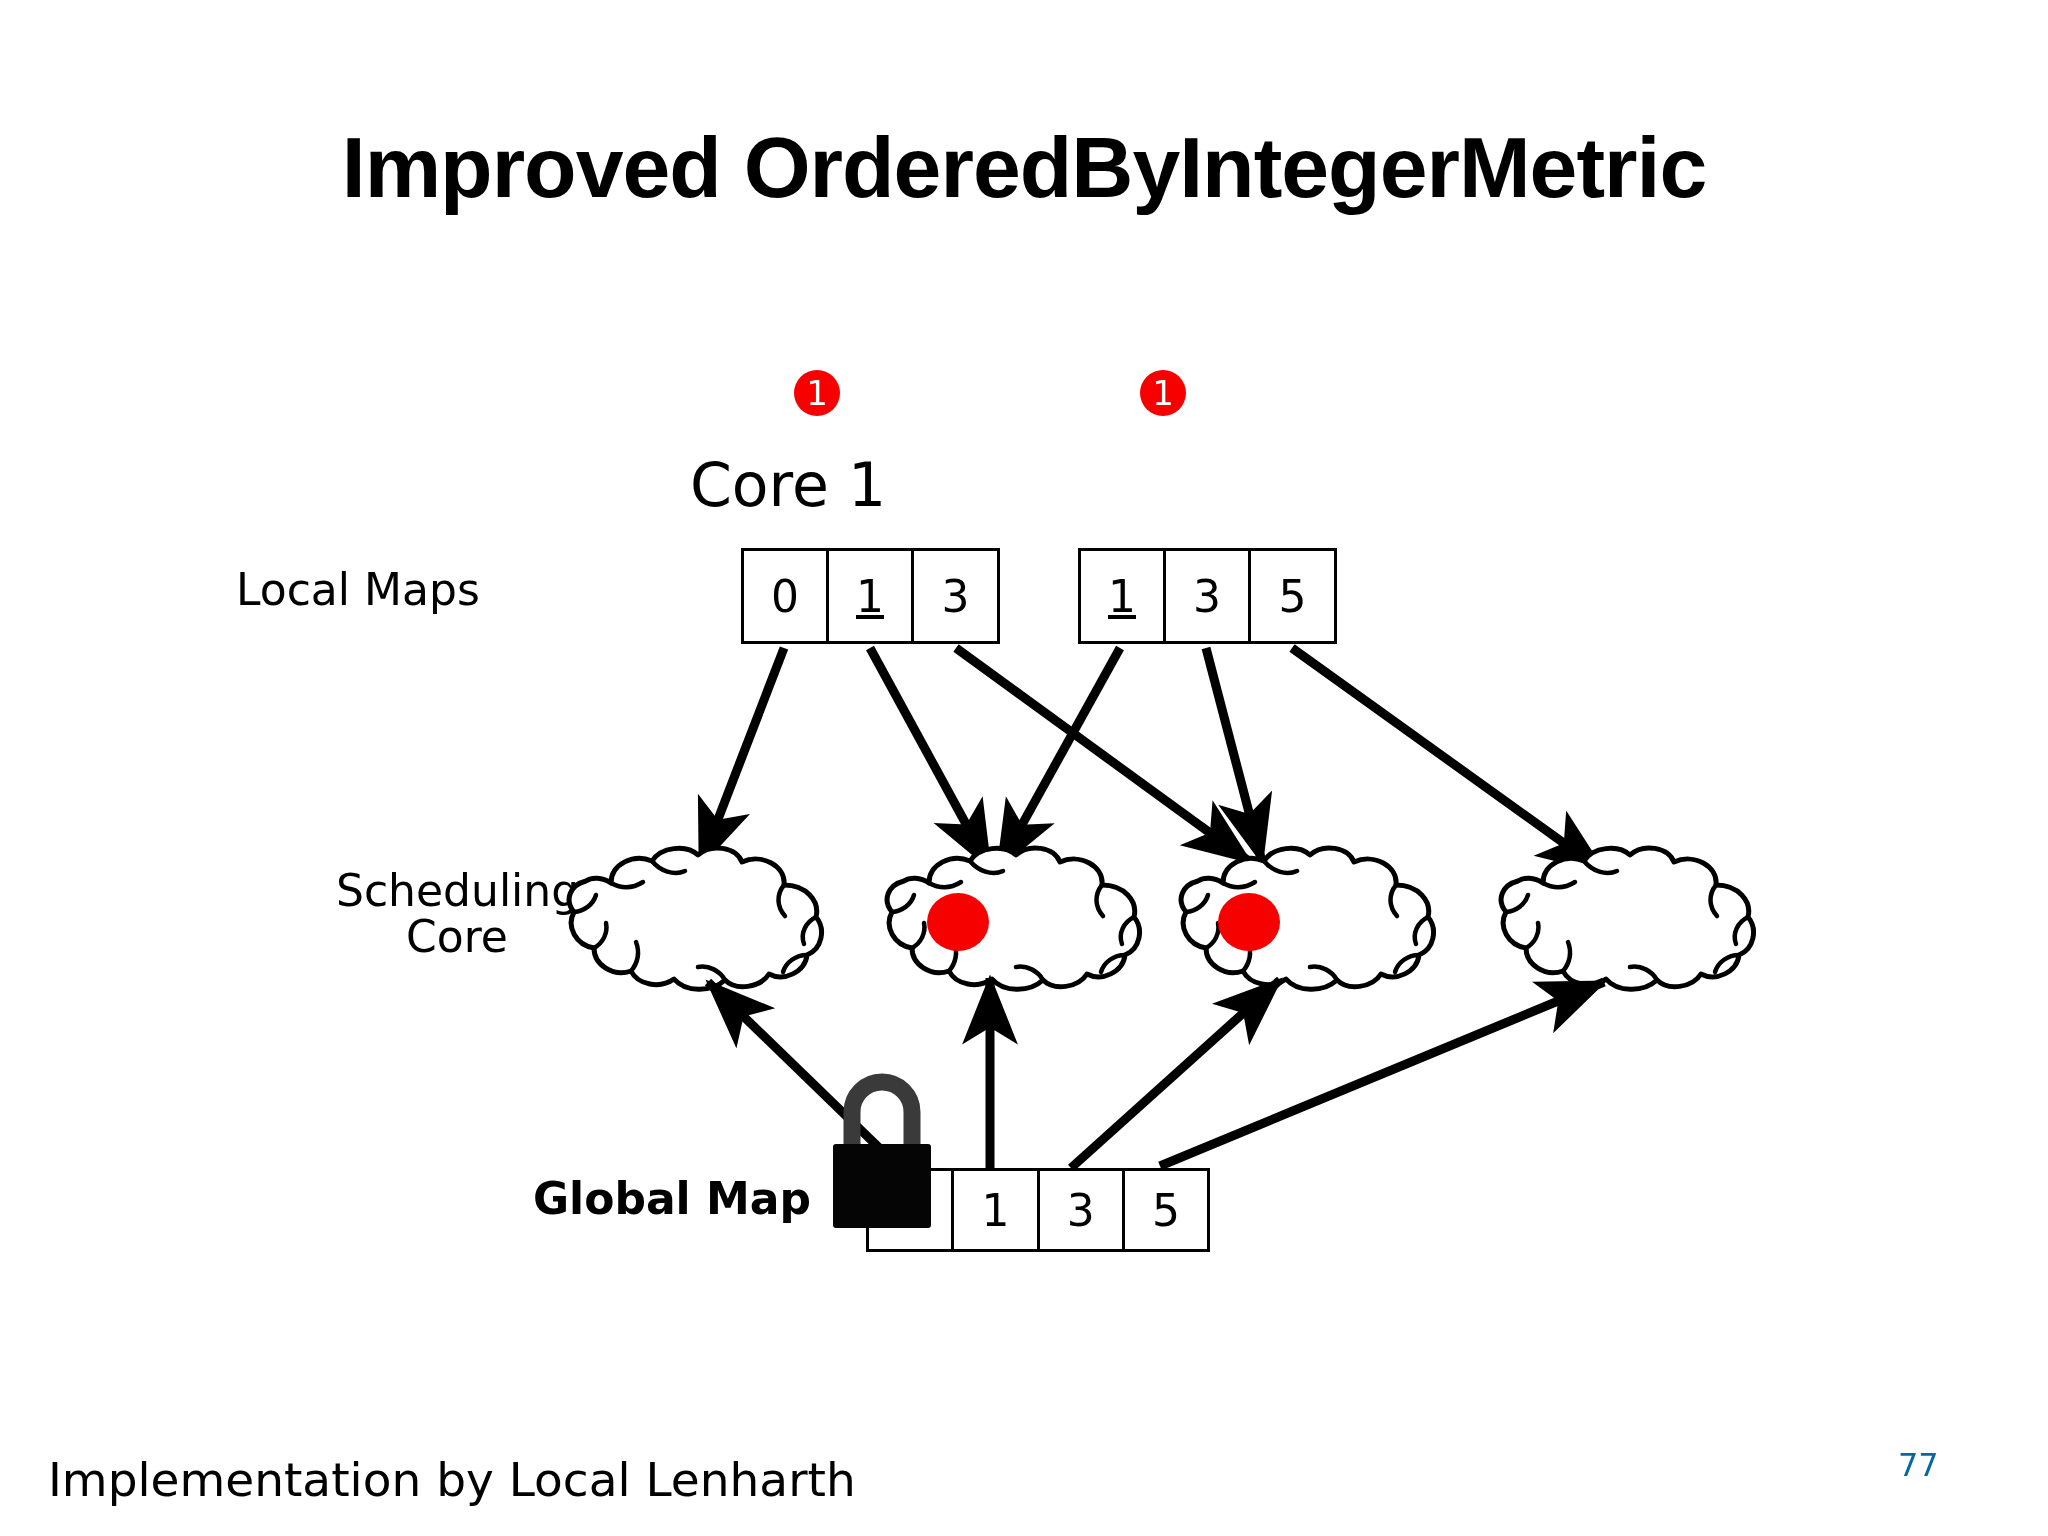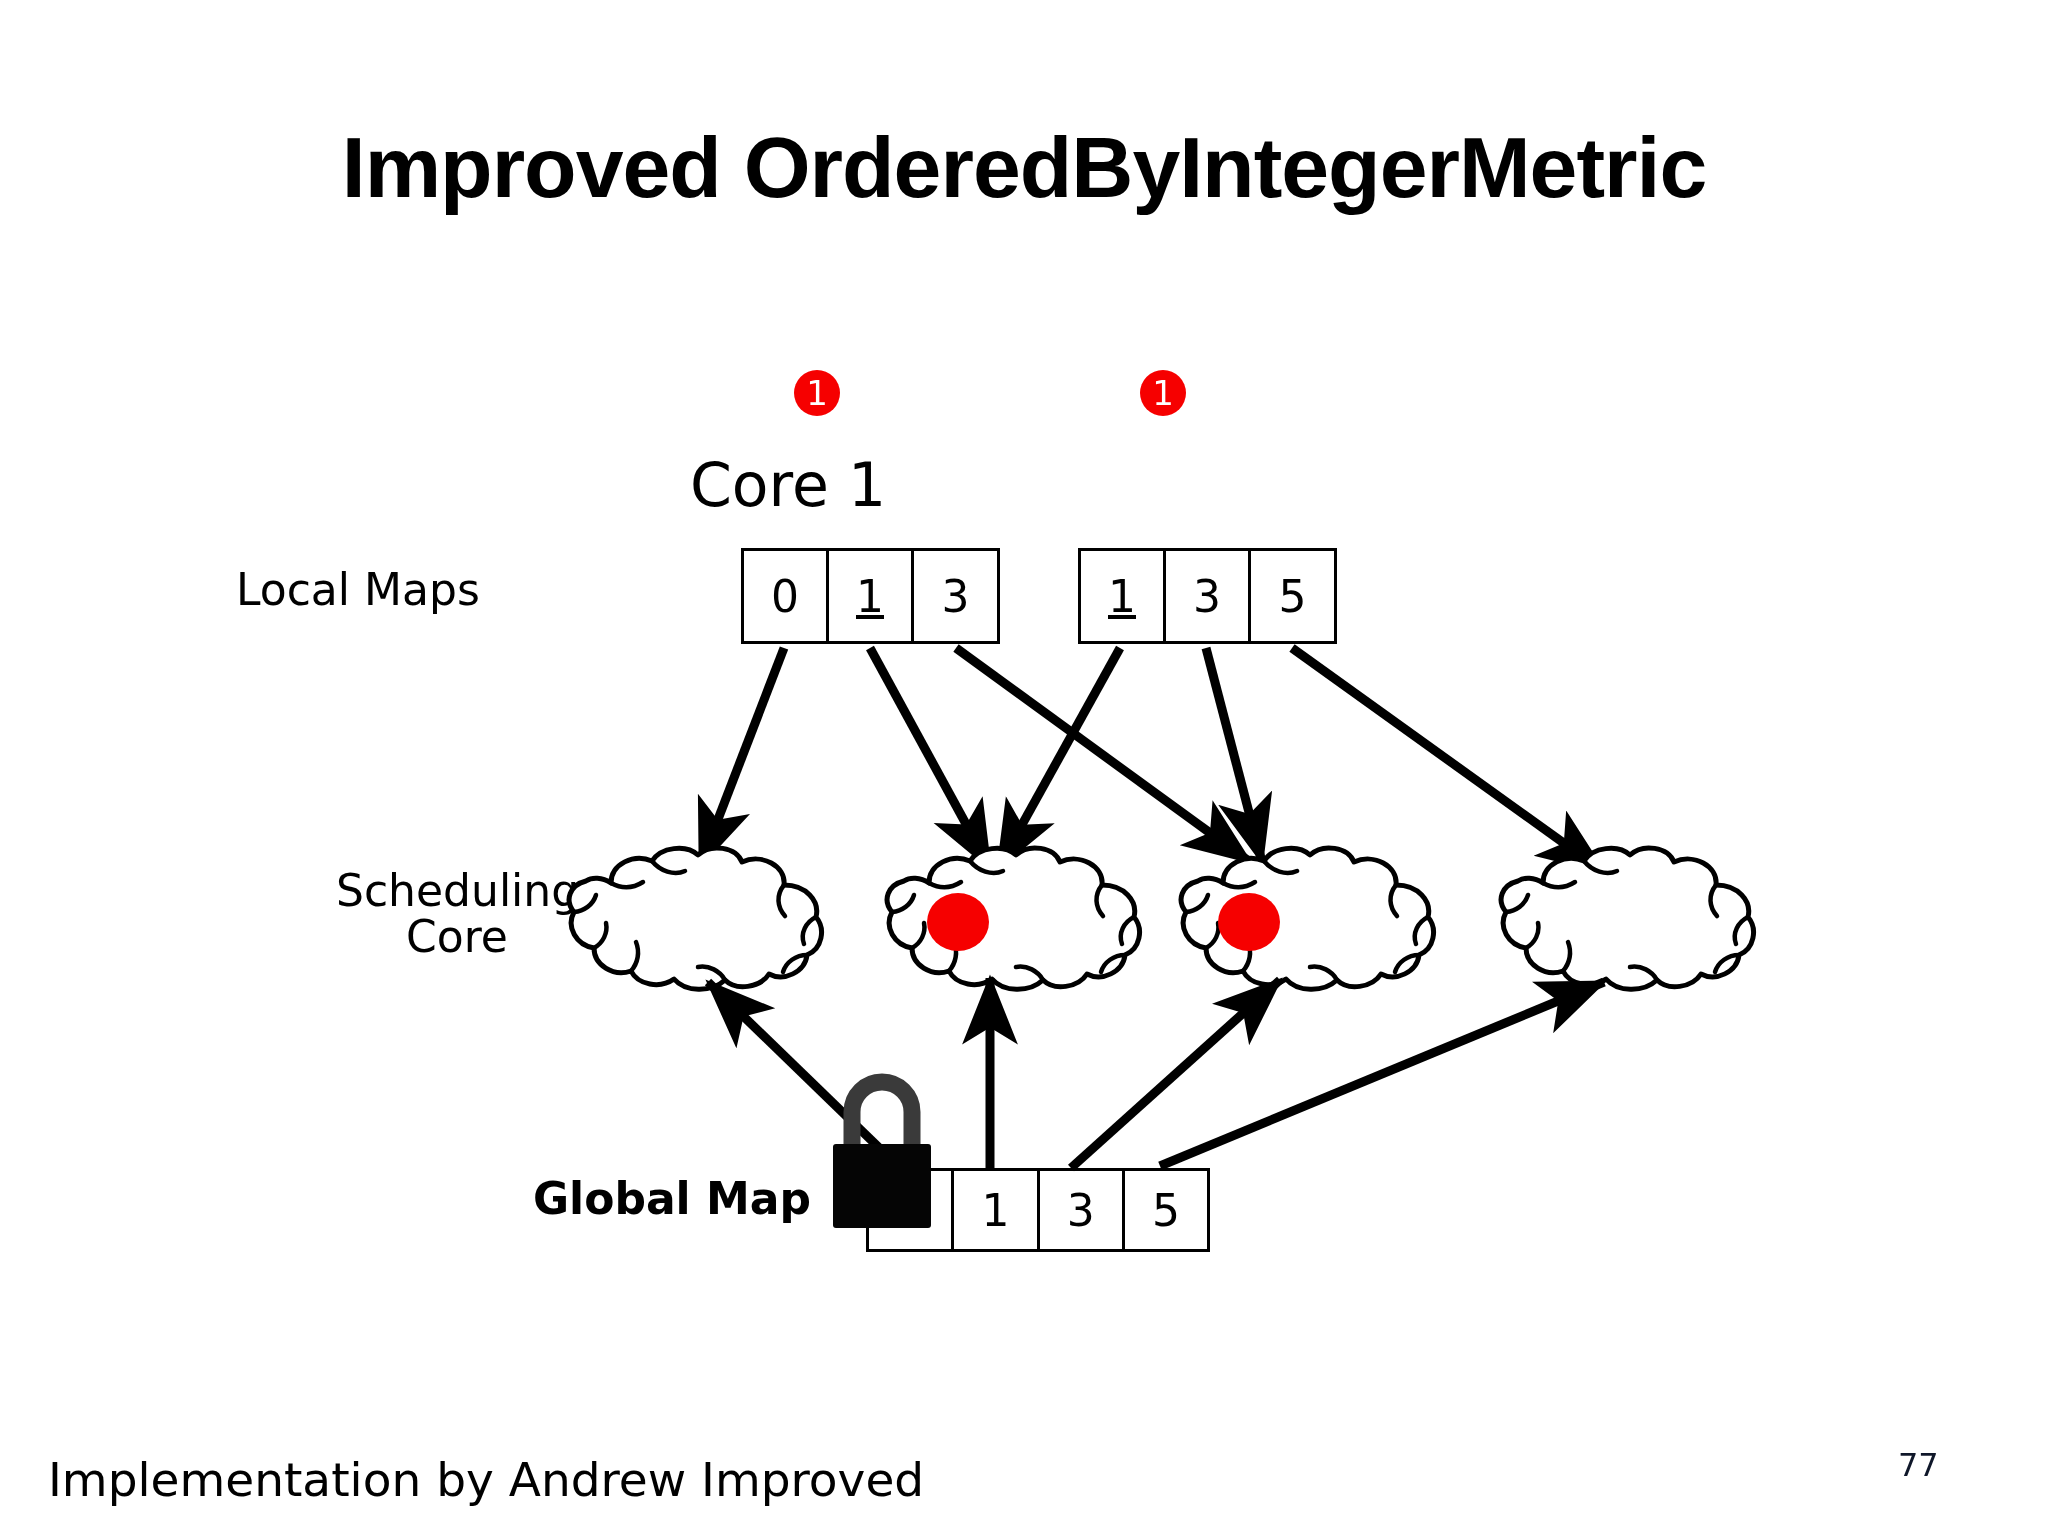--- a/index.html
+++ b/index.html
@@ -103,21 +103,21 @@
     font-size: 47px;
     color: #000000;
     white-space: nowrap;
   }
   #page-number {
     position: absolute;
     left: 1898px;
     top: 1446px;
     font-family: "DejaVu Sans", sans-serif;
     font-size: 32px;
-    color: #0f172a;
+    color: #0369a1;
   }
 </style>
 </head>
 <body>
 
 <div id="slide">
 
   <div id="slide-title">Improved OrderedByIntegerMetric</div>
 
   <div class="badge" style="left:794px; top:370px;">1</div>
@@ -203,16 +203,16 @@
       <line x1="1071" y1="1168" x2="1280" y2="980"></line>
       <line x1="1160" y1="1166" x2="1604" y2="982"></line>
     </g>
 
     <g>
       <path d="M852,1148 L852,1112 A30,30 0 0 1 912,1112 L912,1148" fill="none" stroke="#3a3a3a" stroke-width="17"></path>
       <rect x="833" y="1144" width="98" height="84" rx="3" fill="#050505"></rect>
     </g>
   </svg>
 
-  <div id="footer-credit">Implementation by Andrew Improved</div>
+  <div id="footer-credit">Implementation by Local Lenharth</div>
   <div id="page-number">77</div>
 
 </div>
 
 </body></html>

